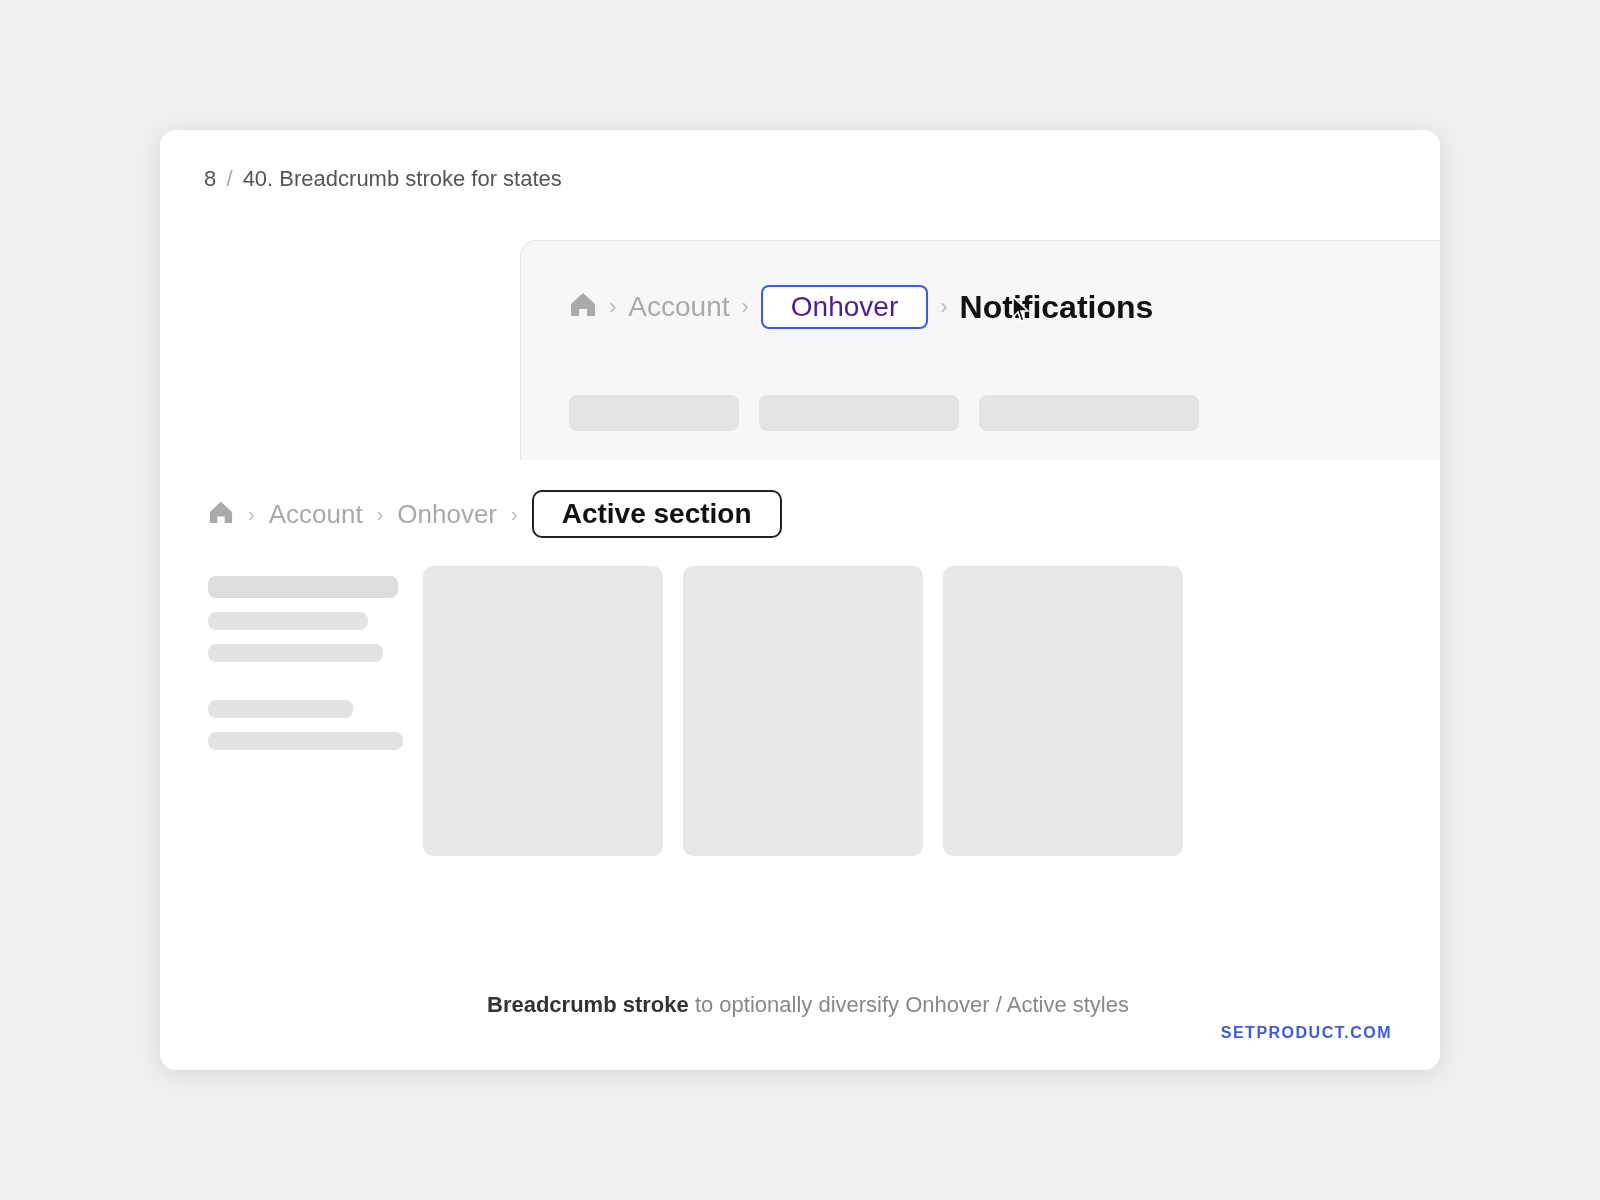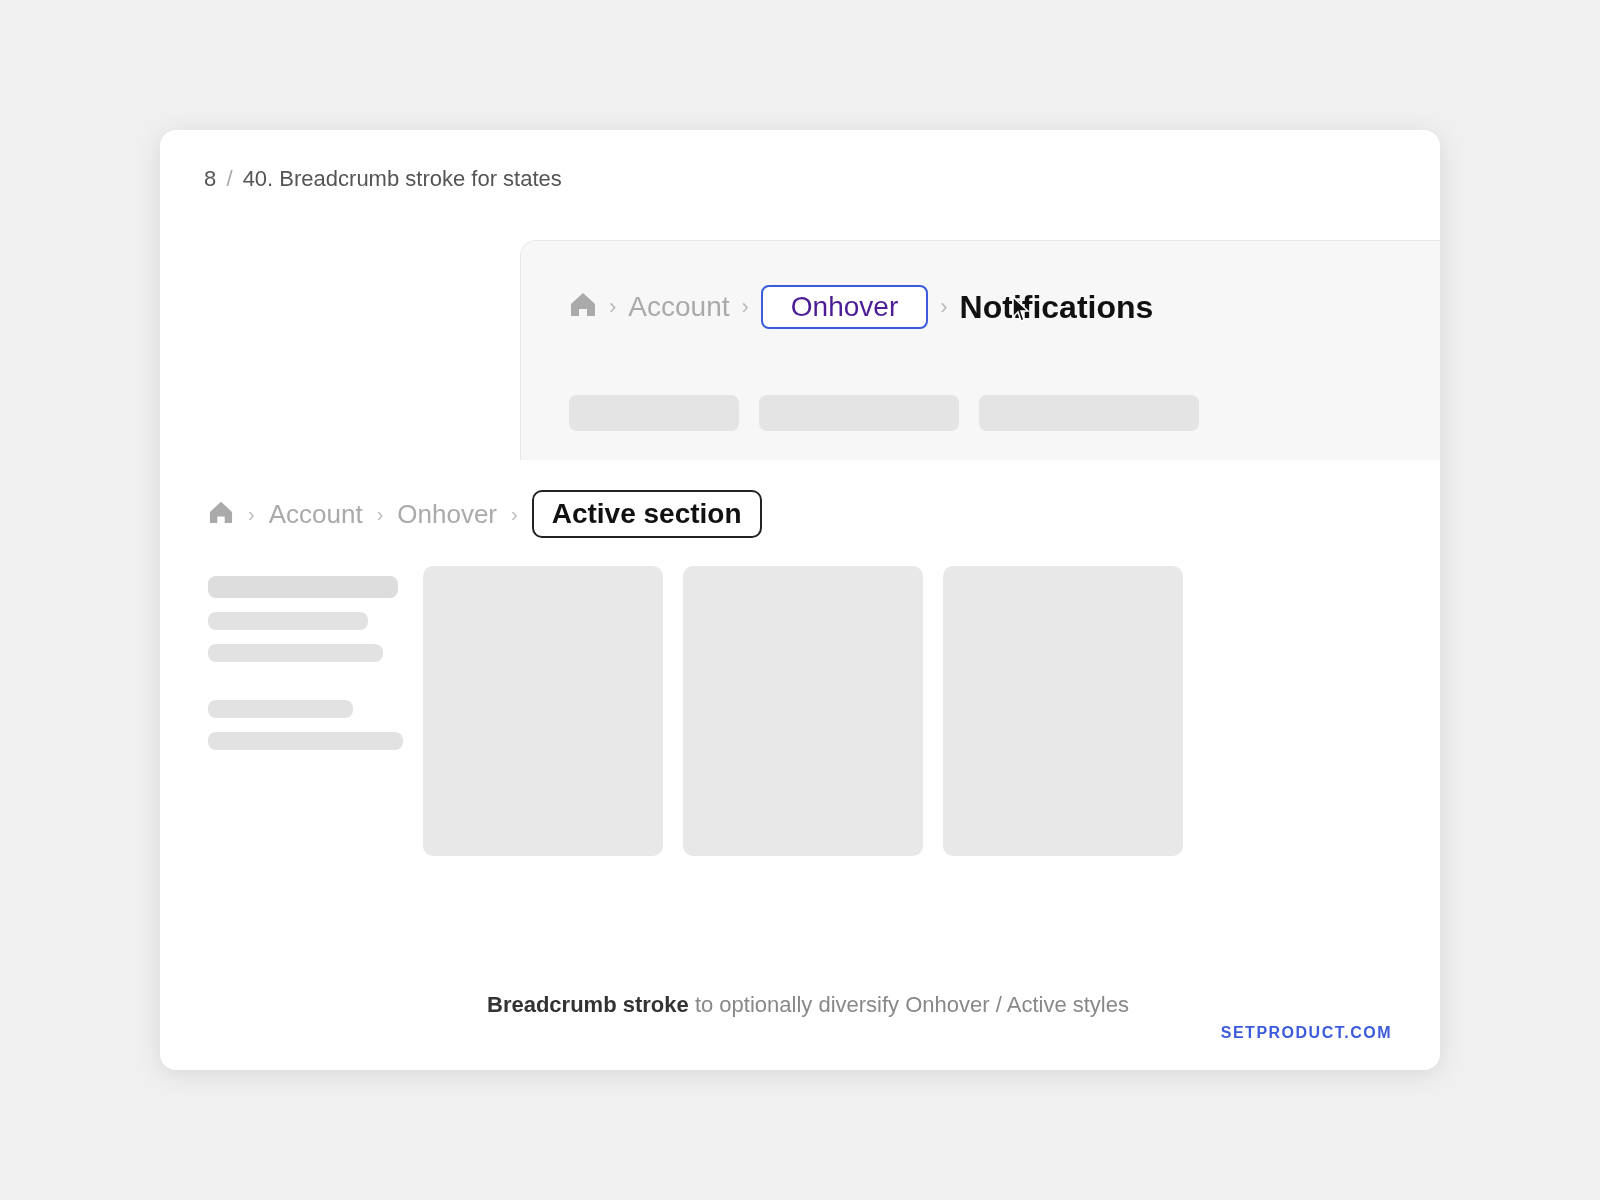--- a/index.html
+++ b/index.html
@@ -128,21 +128,21 @@
     .breadcrumb-row-bottom .bc-chevron {
       color: #bbb;
       font-size: 20px;
     }
     .breadcrumb-row-bottom .bc-item.active-section {
       color: #111;
       font-size: 28px;
       font-weight: 700;
       border: 2.5px solid #222;
       border-radius: 10px;
-      padding: 6px 18px;
+      padding: 6px 28px;
       background: #fff;
       position: relative;
     }
     .skeleton-card {
       background: #e8e8e8;
       border-radius: 10px;
     }
 
     
     .description {

